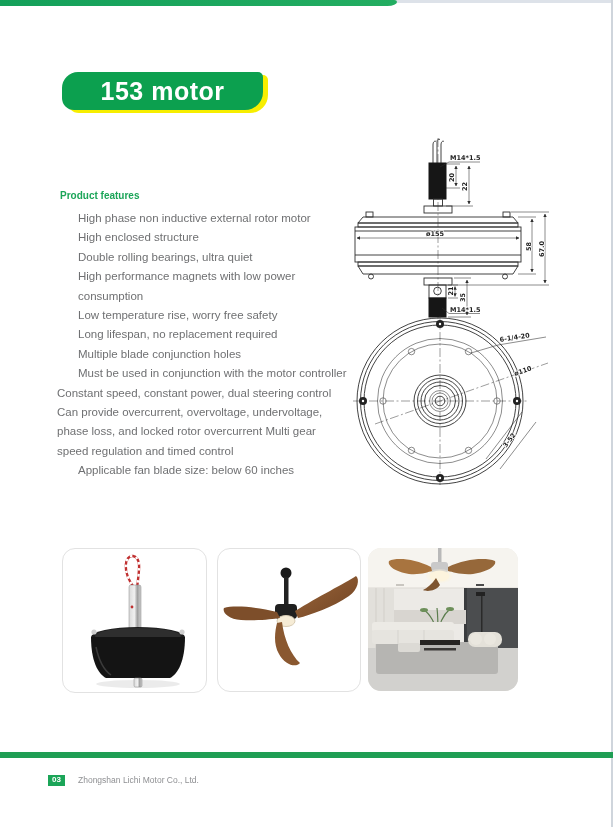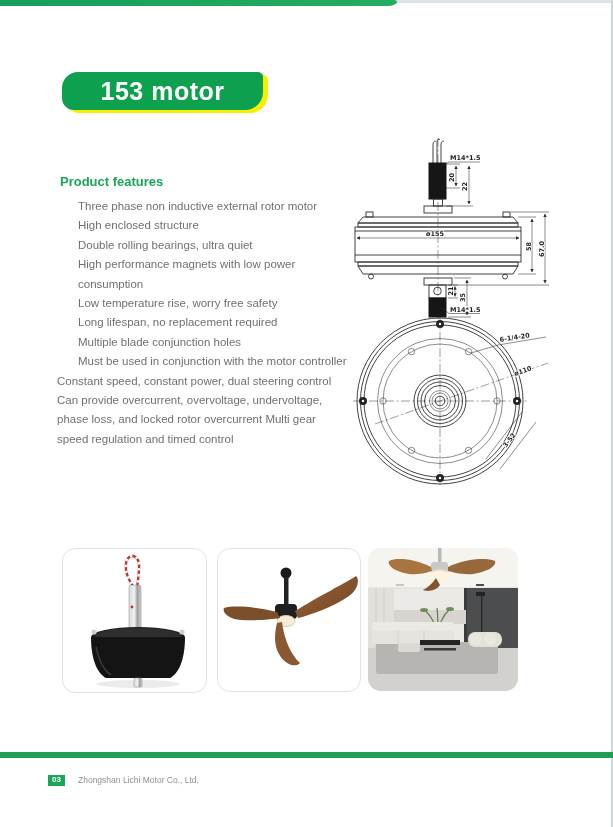--- a/index.html
+++ b/index.html
@@ -14,21 +14,21 @@
     border-radius:0 4px 14px 0 / 0 3px 6px 0;}
   .title-badge{
     position:absolute;left:62px;top:72px;width:201px;height:38px;
     background:var(--badge-green,#0ca04f);
     border-radius:16px 5px 18px 12px;
     box-shadow:5px 3px 0 0 var(--yellow,#f7ee00);
     color:#fff;font-size:25px;font-weight:bold;letter-spacing:.5px;
     display:flex;align-items:center;justify-content:center;
   }
   .features{position:absolute;left:57px;top:174px;width:330px;}
-  .features-heading{color:var(--heading-green,#1ba558);font-size:13px;font-weight:bold;margin:0 0 8px 3px;}
+  .features-heading{color:var(--heading-green,#1ba558);font-size:10px;font-weight:bold;margin:16px 0 8px 3px;}
   .feature-line{font-size:11.5px;color:var(--text-gray,#6f7072);line-height:19.4px;white-space:nowrap;}
   .feature-line.indent{padding-left:21px;}
 
   .drawing-svg{position:absolute;left:350px;top:135px;}
   .cad{stroke:#2e2e2e;fill:none;stroke-width:.9;}
   .thin{stroke-width:.55;}
   .cl{stroke:#3a3a3a;stroke-width:.5;stroke-dasharray:9 2.5 2 2.5;}
   .dim{font:600 6.5px "DejaVu Sans",sans-serif;fill:#1f1f1f;stroke:#fff;stroke-width:1.4px;paint-order:stroke;}
   .blk{fill:#161616;stroke:#161616;}
 
@@ -49,33 +49,34 @@
   <div class="right-edge"></div>
 
   <div class="title-badge">
     <span>153 motor</span>
   </div>
 
   <div class="features">
     <div class="features-heading">Product features</div>
     <div>
 
-    <div class="feature-line indent">Three phase non inductive external rotor motor</div>
+    <div class="feature-line indent">High phase non inductive external rotor motor</div>
         <div class="feature-line indent">High enclosed structure</div>
         <div class="feature-line indent">Double rolling bearings, ultra quiet</div>
         <div class="feature-line indent">High performance magnets with low power</div>
         <div class="feature-line indent">consumption</div>
         <div class="feature-line indent">Low temperature rise, worry free safety</div>
         <div class="feature-line indent">Long lifespan, no replacement required</div>
         <div class="feature-line indent">Multiple blade conjunction holes</div>
         <div class="feature-line indent">Must be used in conjunction with the motor controller</div>
         <div class="feature-line">Constant speed, constant power, dual steering control</div>
         <div class="feature-line">Can provide overcurrent, overvoltage, undervoltage,</div>
         <div class="feature-line">phase loss, and locked rotor overcurrent Multi gear</div>
         <div class="feature-line">speed regulation and timed control</div>
+        <div class="feature-line indent">Applicable fan blade size: below 60 inches</div>
       </div>
   </div>
 
   <svg class="drawing-svg" width="215" height="360" viewBox="0 0 215 360">
     <defs>
       <marker id="ar" viewBox="0 0 10 10" refX="9" refY="5" markerWidth="6.5" markerHeight="6.5" orient="auto-start-reverse">
         <path d="M0,0 L10,5 L0,10 z" fill="#2e2e2e"></path>
       </marker>
       <linearGradient id="silver" x1="0" y1="0" x2="1" y2="0">
         <stop offset="0" stop-color="#d9d9d9"></stop>

